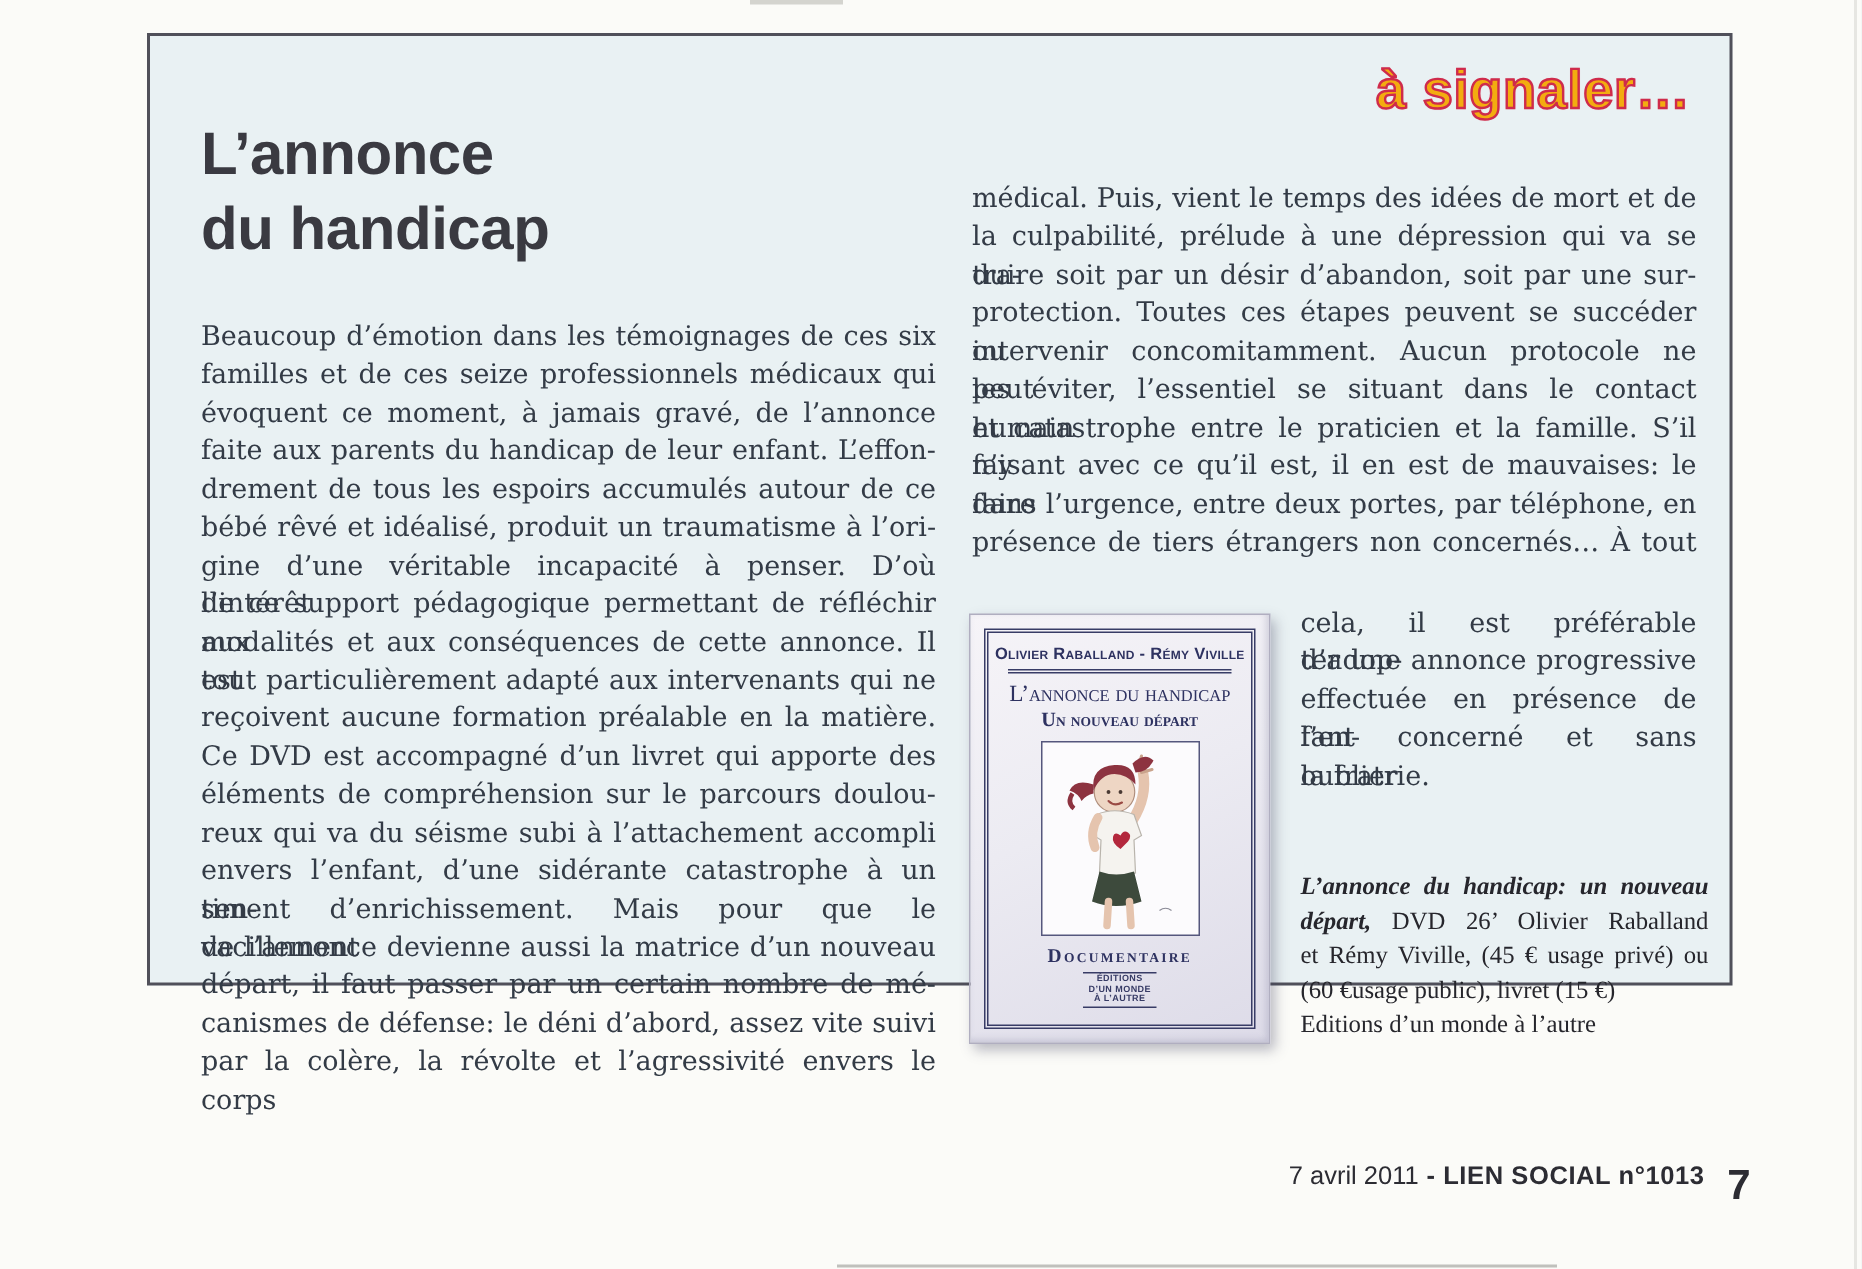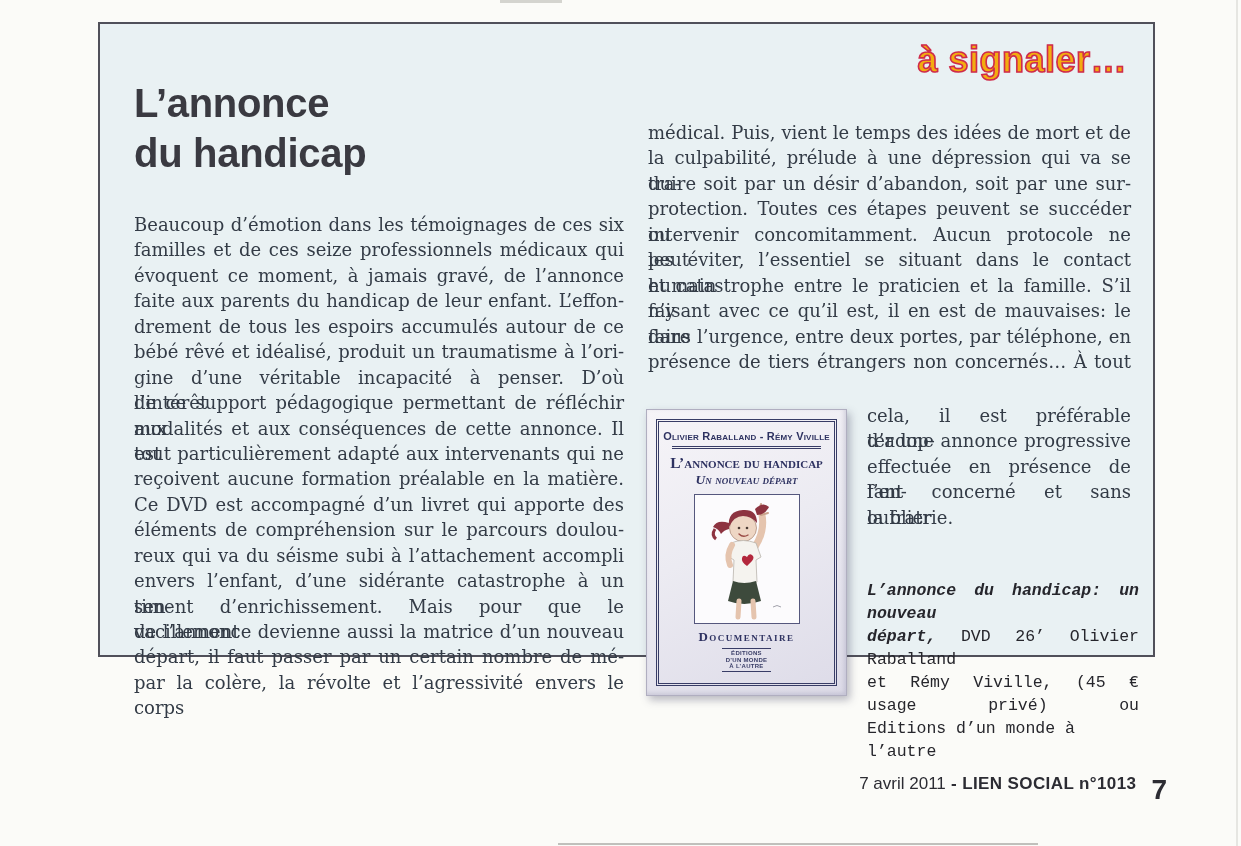--- a/index.html
+++ b/index.html
@@ -53,47 +53,47 @@
     display:flex;flex-direction:column;align-items:center;
     padding:8px 5px 5px;box-sizing:border-box;
   }
   .cover-authors{
     font-family:"Liberation Sans",sans-serif;font-weight:bold;
     font-variant:small-caps;font-size:11px;line-height:12px;
     color:#2e3261;letter-spacing:0.2px;white-space:nowrap;
   }
   .cover-rule{width:90%;border-bottom:3px double #383c66;margin:4px 0 5px;}
   .cover-title{
-    font-family:"Liberation Serif",serif;font-weight:bold;
+    font-family:"Liberation Serif",serif;font-weight:normal;
     font-variant:small-caps;font-size:15.5px;line-height:18px;
     color:#2e3261;white-space:nowrap;
   }
   .cover-subtitle{
-    font-family:"Liberation Serif",serif;font-weight:bold;font-style:italic;
+    font-family:"Liberation Serif",serif;font-weight:bold;
     font-variant:small-caps;font-size:13.5px;line-height:16px;color:#2e3261;
   }
   .cover-art{
     width:106px;height:130px;margin:6px 0 5px;
     border:1px solid #55577d;background:#fcfbfd;box-sizing:border-box;
   }
   .cover-genre{
     font-family:"Liberation Serif",serif;font-weight:bold;
     font-variant:small-caps;font-size:13px;letter-spacing:1.5px;color:#2e3261;
   }
   .cover-pub{
     margin-top:3px;text-align:center;color:#383c66;
     font-family:"Liberation Sans",sans-serif;font-weight:bold;
     font-size:6px;line-height:6.5px;text-transform:uppercase;
     border-top:1px solid #383c66;border-bottom:1px solid #383c66;
     padding:1px 4px;letter-spacing:0.3px;
   }
   
   .caption{
     position:absolute;left:767px;top:555px;width:272px;
-    font-family:Liberation Mono, monospace;font-size:16.5px;
+    font-family:Liberation Serif, serif;font-size:16.5px;
     line-height:23px;color:#26262c;
   }
   .caption .line.just{text-align:justify;text-align-last:justify;}
   .caption .seg-bold{font-weight:bold;font-style:italic;}
   
   .footer{
     position:absolute;top:774px;right:74px;
     display:flex;align-items:flex-start;
     font-family:"Liberation Sans",sans-serif;color:#2c2c33;
   }
@@ -129,20 +129,21 @@
       <div class="line">modalités et aux conséquences de cette annonce. Il est</div>
       <div class="line">tout particulièrement adapté aux intervenants qui ne</div>
       <div class="line">reçoivent aucune formation préalable en la matière.</div>
       <div class="line">Ce DVD est accompagné d’un livret qui apporte des</div>
       <div class="line">éléments de compréhension sur le parcours doulou-</div>
       <div class="line">reux qui va du séisme subi à l’attachement accompli</div>
       <div class="line">envers l’enfant, d’une sidérante catastrophe à un sen-</div>
       <div class="line">timent d’enrichissement. Mais pour que le vacillement</div>
       <div class="line">de l’annonce devienne aussi la matrice d’un nouveau</div>
       <div class="line">départ, il faut passer par un certain nombre de mé-</div>
+      <div class="line">canismes de défense: le déni d’abord, assez vite suivi</div>
       <div class="line">par la colère, la révolte et l’agressivité envers le corps</div>
     </div>
 
   <div class="serifcol col-right">
       <div class="line">médical. Puis, vient le temps des idées de mort et de</div>
       <div class="line">la culpabilité, prélude à une dépression qui va se tra-</div>
       <div class="line">duire soit par un désir d’abandon, soit par une sur-</div>
       <div class="line">protection. Toutes ces étapes peuvent se succéder ou</div>
       <div class="line">intervenir concomitamment. Aucun protocole ne peut</div>
       <div class="line">les éviter, l’essentiel se situant dans le contact humain</div>
@@ -204,20 +205,21 @@
           <div class="line">d’un monde</div>
           <div class="line">à l’autre</div>
         </div>
     </div>
   </div>
 
   <div class="caption">
       <div class="line just"><span class="seg-bold">L’annonce du handicap: un nouveau</span></div>
       <div class="line just"><span class="seg-bold">départ,</span><span> DVD 26’ Olivier Raballand</span></div>
       <div class="line just"><span>et Rémy Viville, (45 € usage privé) ou</span></div>
+      <div class="line"><span>(60 €usage public), livret (15 €)</span></div>
       <div class="line"><span>Editions d’un monde à l’autre</span></div>
     </div>
 
 </div>
 
 <div class="footer">
   <span class="footer-date">7 avril 2011</span>
   <span class="footer-mag"> - </span>
   <span class="footer-mag">LIEN SOCIAL n°1013</span>
   <span class="footer-page">7</span>

